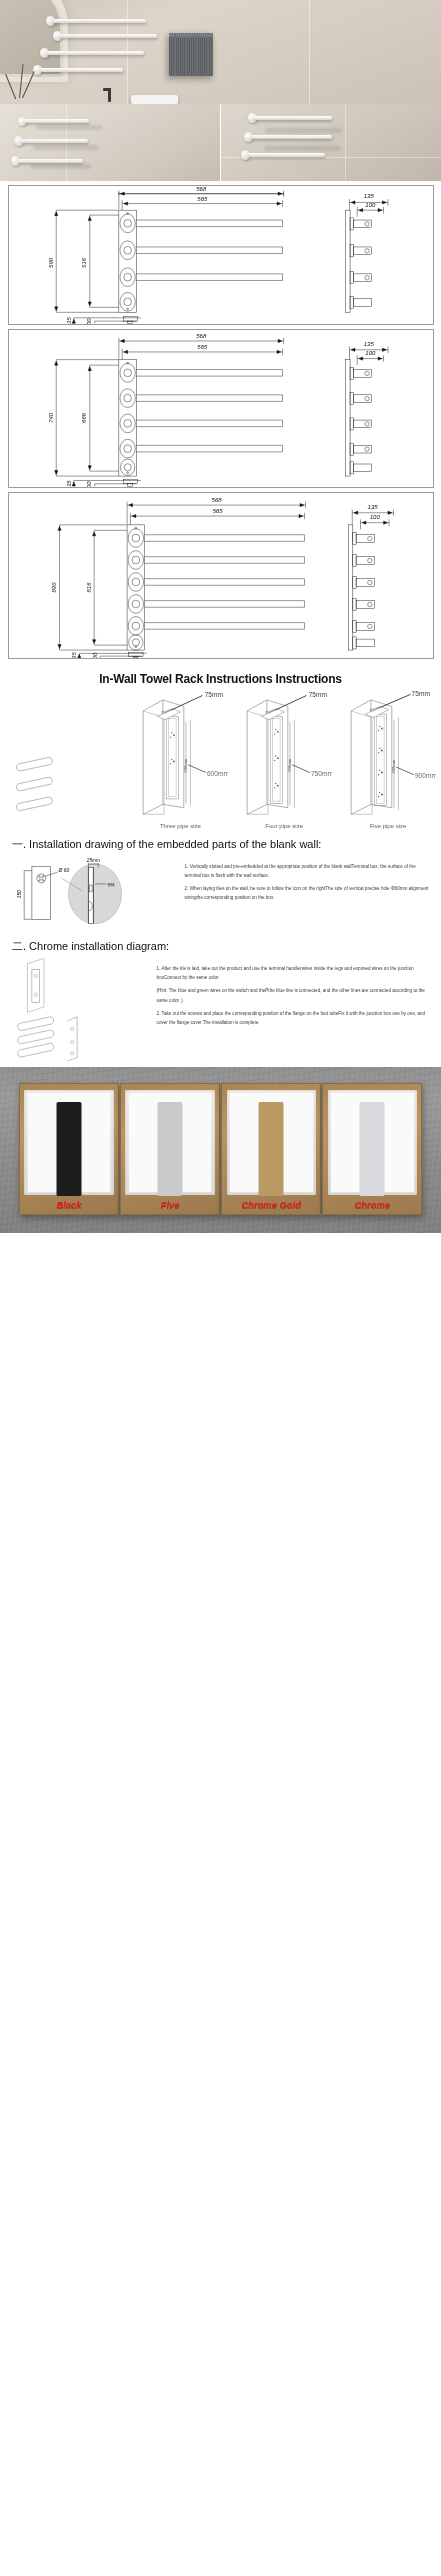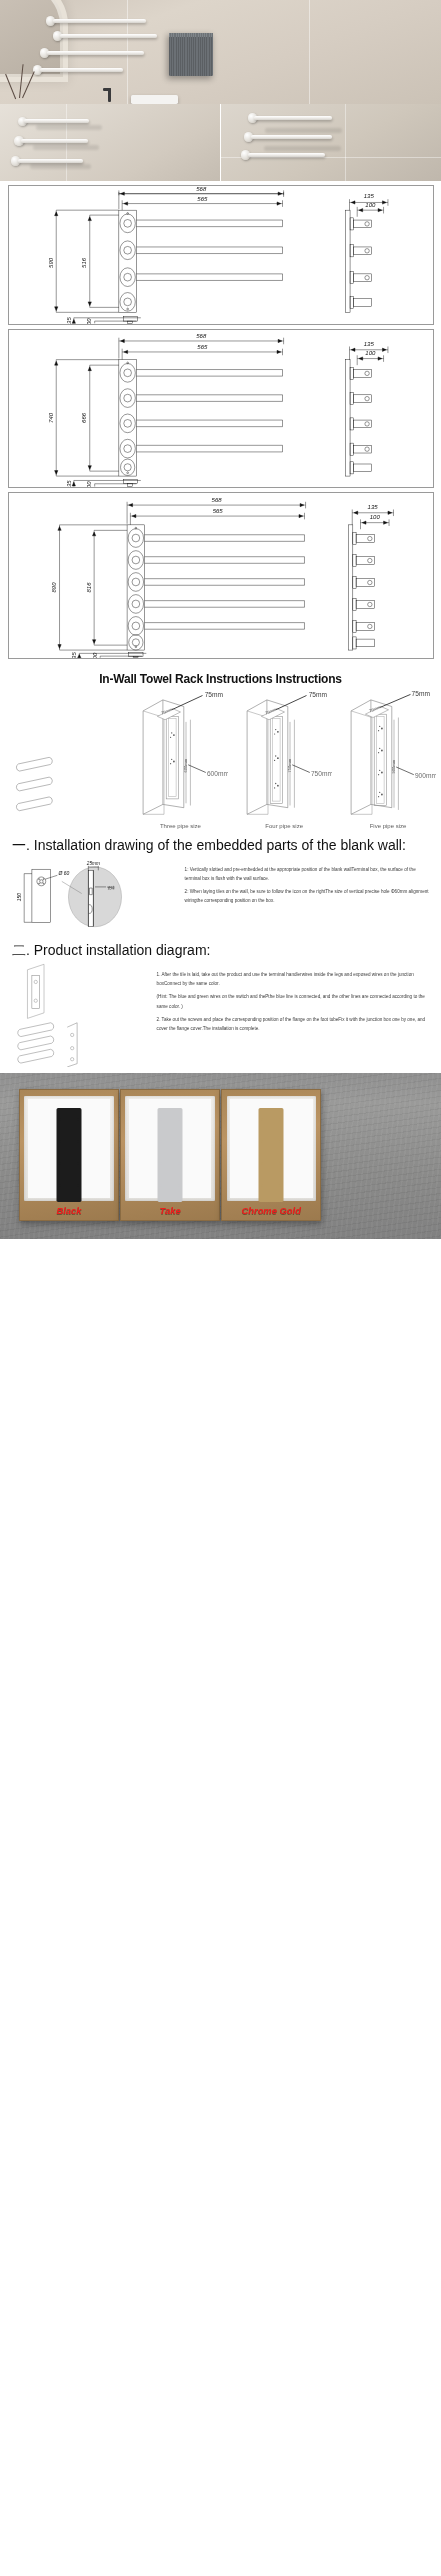--- a/index.html
+++ b/index.html
@@ -100,21 +100,21 @@
   
   .pipe-row { display:flex; justify-content:flex-end; align-items:flex-end; padding:0 5.5px; }
   .pipe-left { width:119px; padding-bottom:10px; }
   .pipe-figs { display:flex; gap:8.8px; }
   .pipe-fig { width:95px; text-align:center; }
   .pipe-fig .cap { font-size:6px; color:#5d5d5d; margin-top:1.1px; }
   .pipe-fig svg { display:block; margin:0 auto; }
 
   
   .sec-head {
-    font-size:14px; font-weight:400; padding:7.7px 0 2.2px 12px; color:#111;
+    font-size:11px; font-weight:400; padding:7.7px 0 2.2px 12px; color:#111;
   }
   .sec-body { display:flex; padding:0 12px 3.3px 12px; gap:6.6px; }
   .sec-figs { flex:0 0 auto; }
   .sec-text { flex:1; font-size:4.6px; line-height:2.0; color:#3b3b3b; padding-top:7.7px; }
   .sec-text p { margin-bottom:3.9px; }
 
   
   .colors-photo { position:relative; width:441px; height:166px; overflow:hidden;
     background:linear-gradient(180deg,#8f8f8f 0%,#9a9a99 18%,#8b8b8a 60%,#808080 100%); }
   .floor-tex{ position:absolute; inset:0;
@@ -679,21 +679,21 @@
           <line x1="90" y1="44" x2="126" y2="66" stroke="#777"></line>
         </g>
       </svg>
     </div>
     <div class="sec-text">
       <p>1: Vertically slotted and pre-embedded at the appropriate position of the blank wallTerminal box, the surface of the terminal box is flush with the wall surface.</p>
       <p>2: When laying tiles on the wall, be sure to follow the icon on the rightThe size of vertical precise hole Φ60mm alignment wiringthe corresponding position on the box.</p>
     </div>
   </div>
 
-  <div class="sec-head">二. Product installation diagram:</div>
+  <div class="sec-head">二. Chrome installation diagram:</div>
   <div class="sec-body">
     <div class="sec-figs">
       <svg width="138" height="105" viewBox="0 0 250 190" xmlns="http://www.w3.org/2000/svg">
         <g stroke="#9a9a9a" stroke-width="1" fill="none">
           <path d="M28,14 L58,4 L58,92 L28,102 Z"></path>
           <rect x="36" y="24" width="14" height="60" stroke="#8a8a8a"></rect>
           <circle cx="43" cy="36" r="3"></circle>
             <circle cx="43" cy="70" r="3"></circle>
           <path d="M14,122 L70,110 a7,7 0 0 1 2,13 L16,135 a7,7 0 0 1 -2,-13 z" stroke="#8a8a8a"></path>
           <path d="M14,146 L70,134 a7,7 0 0 1 2,13 L16,159 a7,7 0 0 1 -2,-13 z" stroke="#8a8a8a"></path>
@@ -734,35 +734,48 @@
         <div class="lid">
           <div class="foam">
             <div class="rack-mini" style="background:#c9cacc;">
               <div class="armm" style="top:10px; background:#c9cacc;"></div>
               <div class="armm" style="top:32px; background:#c9cacc;"></div>
               <div class="armm" style="top:54px; background:#c9cacc;"></div>
               <div class="armm" style="top:76px; background:#c9cacc;"></div>
             </div>
           </div>
         </div>
-        <div class="colorname">Take</div>
+        <div class="colorname">Five</div>
       </div>
 
       <div class="box">
         <div class="lid">
           <div class="foam">
             <div class="rack-mini" style="background:#b99a63;">
               <div class="armm" style="top:10px; background:#b99a63;"></div>
               <div class="armm" style="top:32px; background:#b99a63;"></div>
               <div class="armm" style="top:54px; background:#b99a63;"></div>
               <div class="armm" style="top:76px; background:#b99a63;"></div>
             </div>
           </div>
         </div>
         <div class="colorname">Chrome Gold</div>
       </div>
 
+      <div class="box">
+        <div class="lid">
+          <div class="foam">
+            <div class="rack-mini" style="background:#d8dade;">
+              <div class="armm" style="top:10px; background:#d8dade;"></div>
+              <div class="armm" style="top:32px; background:#d8dade;"></div>
+              <div class="armm" style="top:54px; background:#d8dade;"></div>
+              <div class="armm" style="top:76px; background:#d8dade;"></div>
+            </div>
+          </div>
+        </div>
+        <div class="colorname">Chrome</div>
+      </div>
 
     </div>
   </div>
 
 </div>
 
 
 </body></html>

